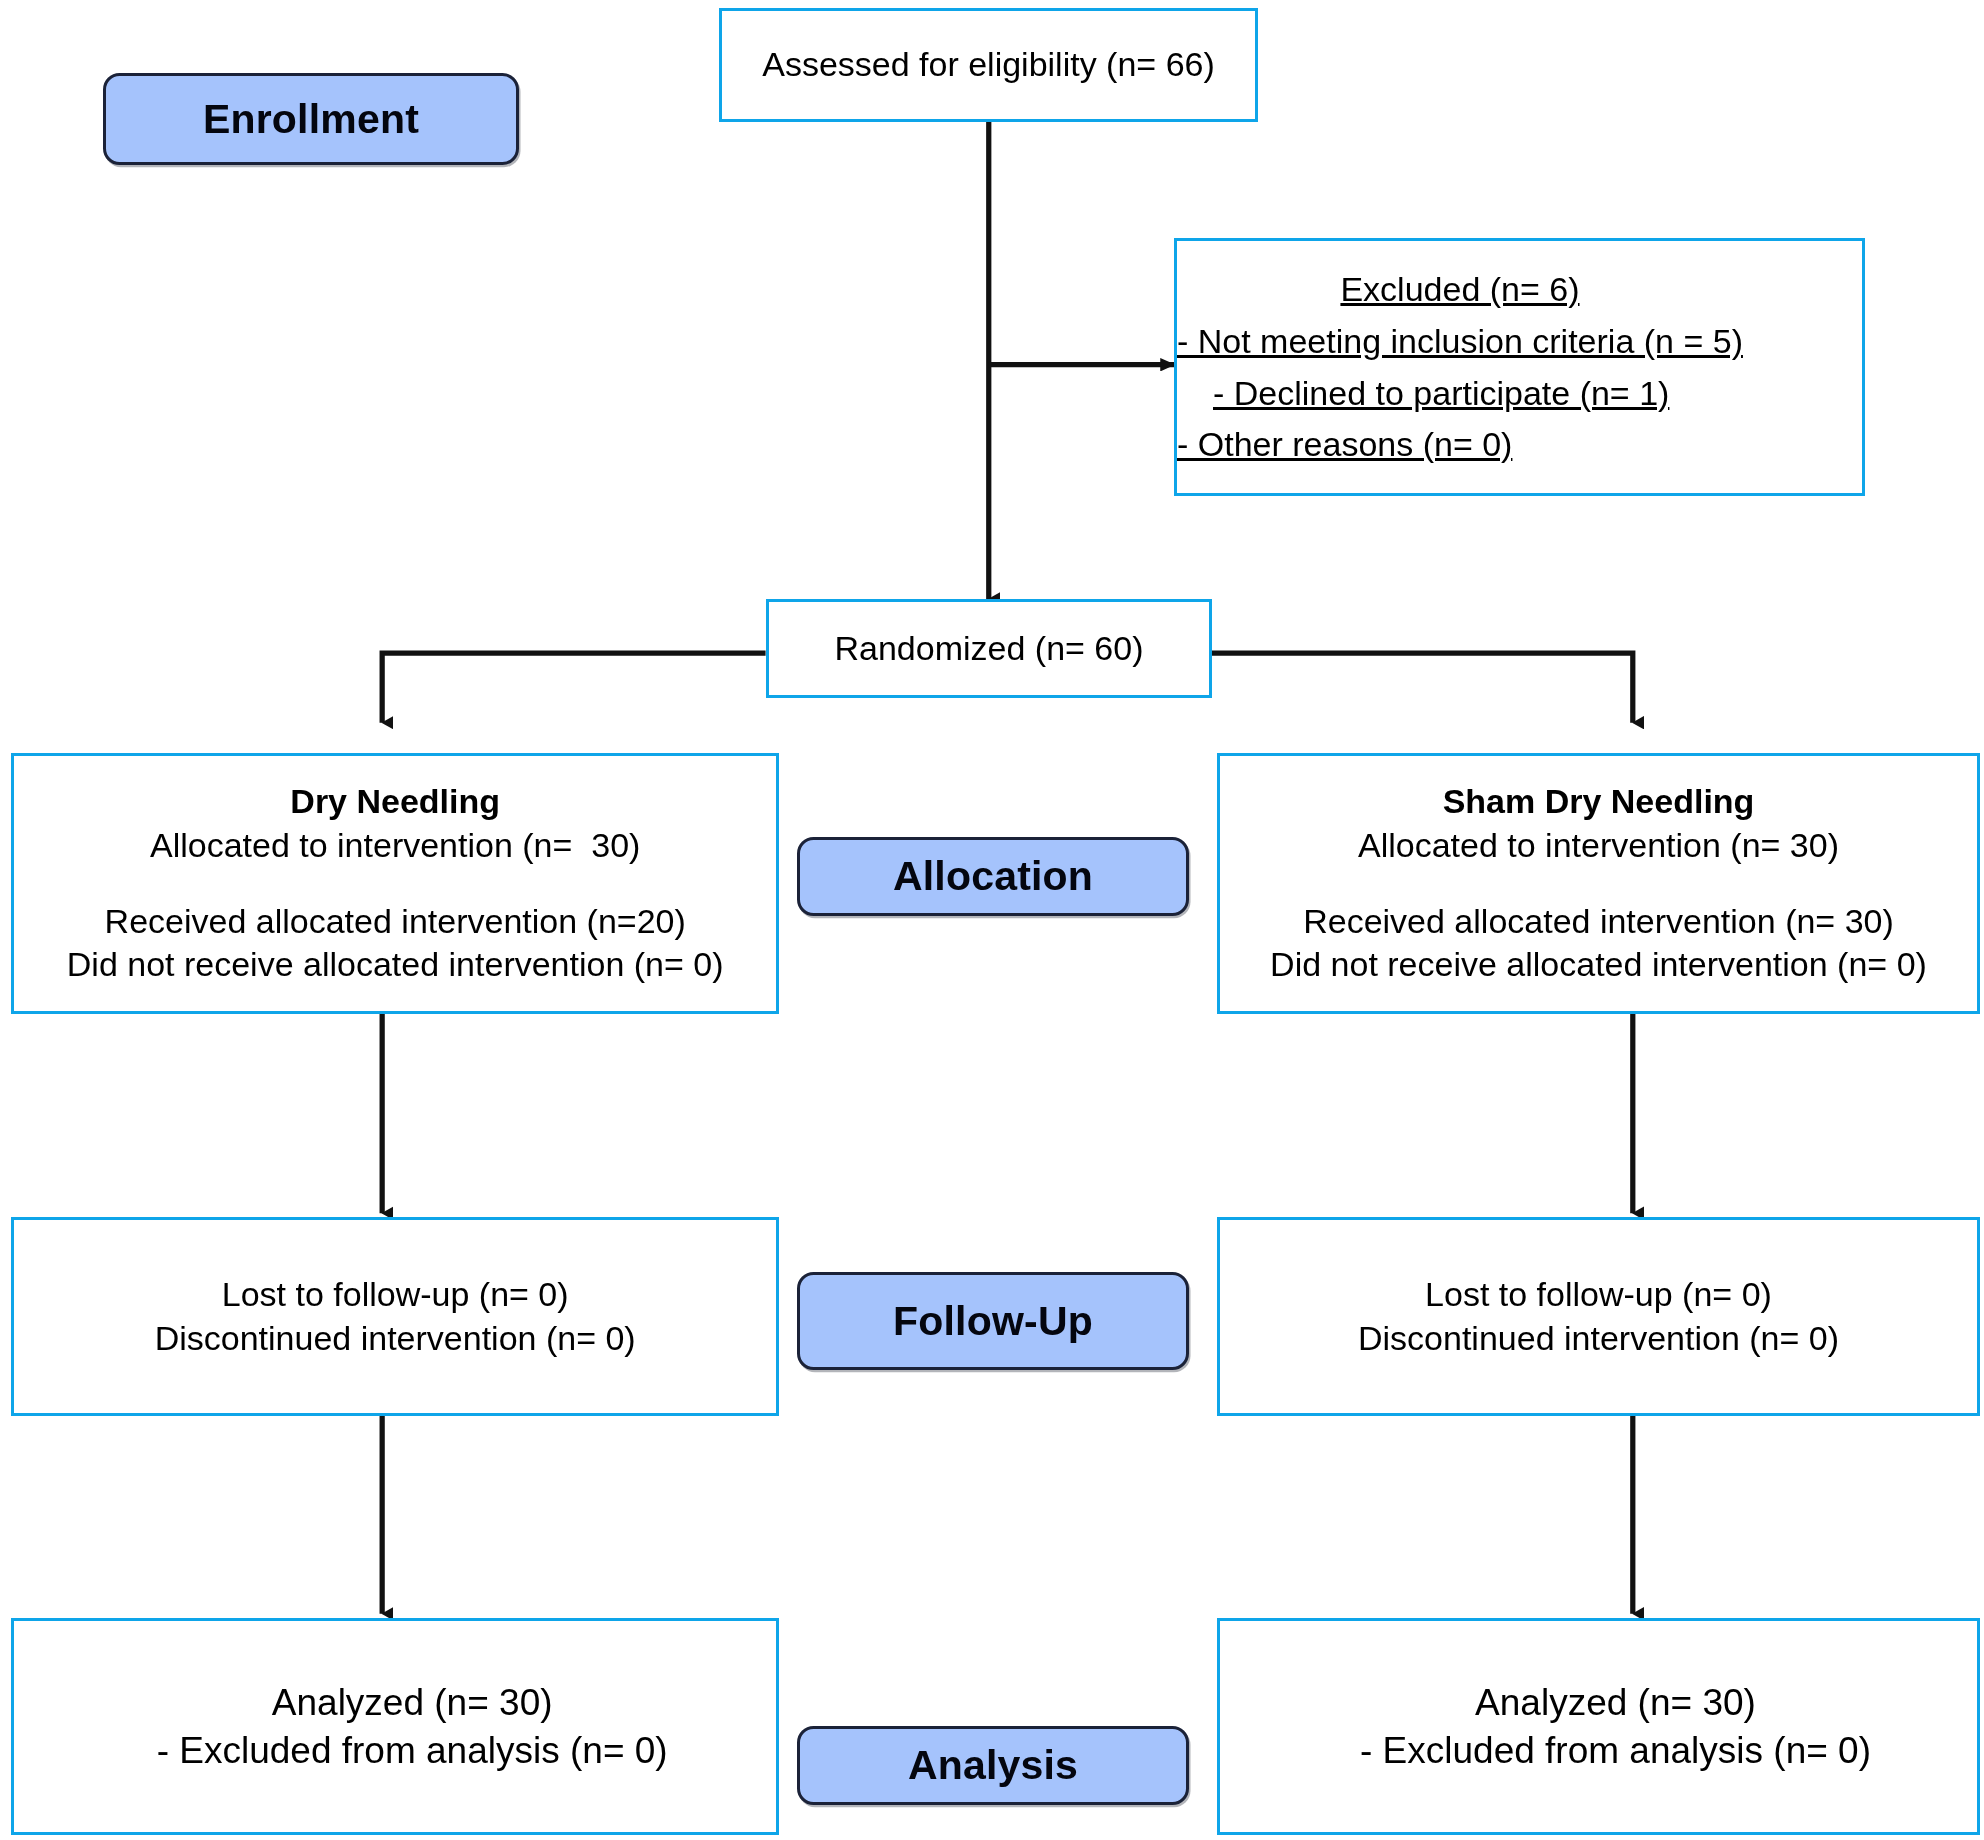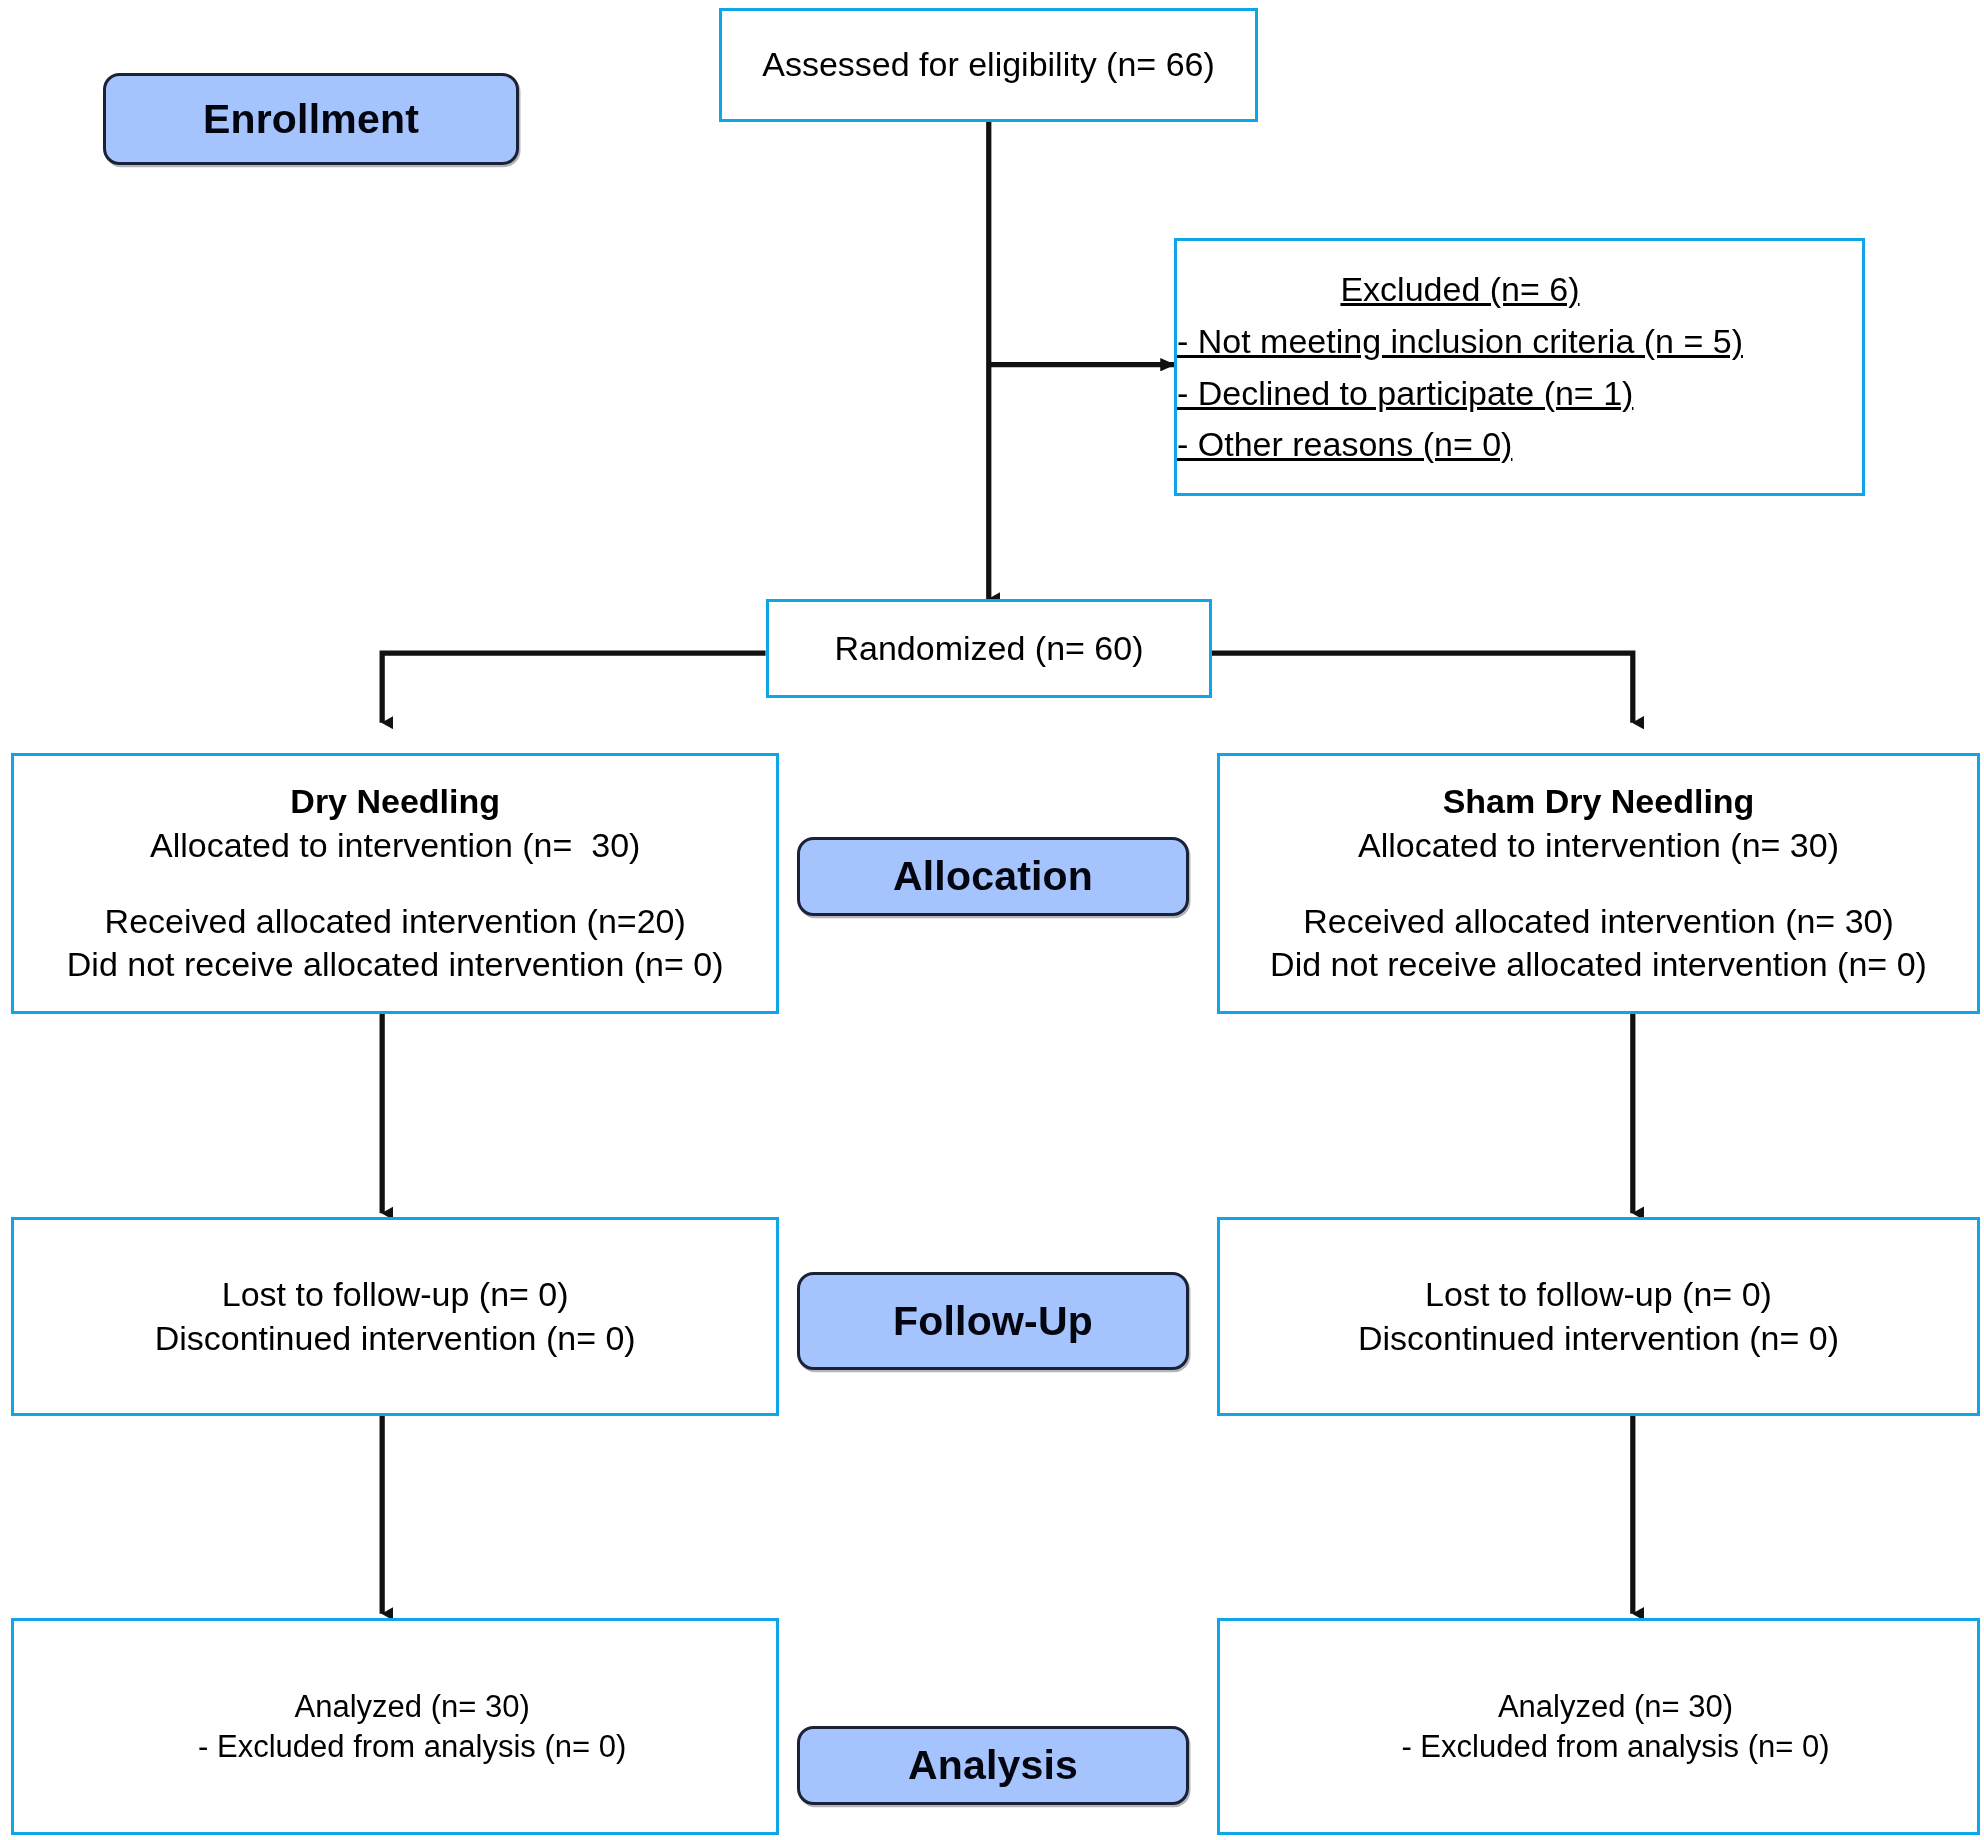--- a/index.html
+++ b/index.html
@@ -66,21 +66,21 @@
     z-index: 5;
     box-shadow: 1.5px 2.2px 0 rgba(20,24,40,0.32);
   }
 
   
   .t-top     { font-size: 34px; }
   .t-excl    { font-size: 34px; }
   .t-rand    { font-size: 34px; }
   .t-alloc   { font-size: 34px; }
   .t-follow  { font-size: 34px; }
-  .t-analy   { font-size: 31px; padding-left: 28px; }
+  .t-analy   { font-size: 37px; padding-left: 28px; }
   .p-enroll  { font-size: 41px; }
   .p-alloc   { font-size: 41px; }
   .p-follow  { font-size: 41px; }
   .p-analysis{ font-size: 41px; margin-top: 48px; }
 </style>
 </head>
 <body>
 
 <div id="stage">
 
@@ -144,21 +144,21 @@
   </div>
 
   <div class="node center t-top" style="left:719px; top:7.5px; width:539px; height:114px;">
     <div class="line">Assessed for eligibility (n= 66)</div>
   </div>
 
   <div class="node block-center-mixed t-excl" style="left:1174px; top:238px; width:691px; height:258px;">
     <div style="display:flex; flex-direction:column; align-items:flex-start;">
       <div class="line" style="align-self:center; margin-bottom:9px;">Excluded (n= 6)</div>
       <div class="line" style="margin-bottom:7.5px;">- Not meeting inclusion criteria (n = 5)</div>
-      <div class="line" style="margin-bottom:7.5px;">- Declined to participate (n= 1)</div>
+      <div class="line" style="margin-bottom:7.5px;margin-left:36px;">- Declined to participate (n= 1)</div>
       <div class="line">- Other reasons (n= 0)</div>
     </div>
   </div>
 
   <div class="node center t-rand" style="left:766px; top:599px; width:446px; height:99px;">
     <div class="line">Randomized (n= 60)</div>
   </div>
 
   <div class="node center t-alloc" style="left:11.2px; top:753px; width:768px; height:261px;">
     <div style="display:flex; flex-direction:column; align-items:center; width:100%;">

